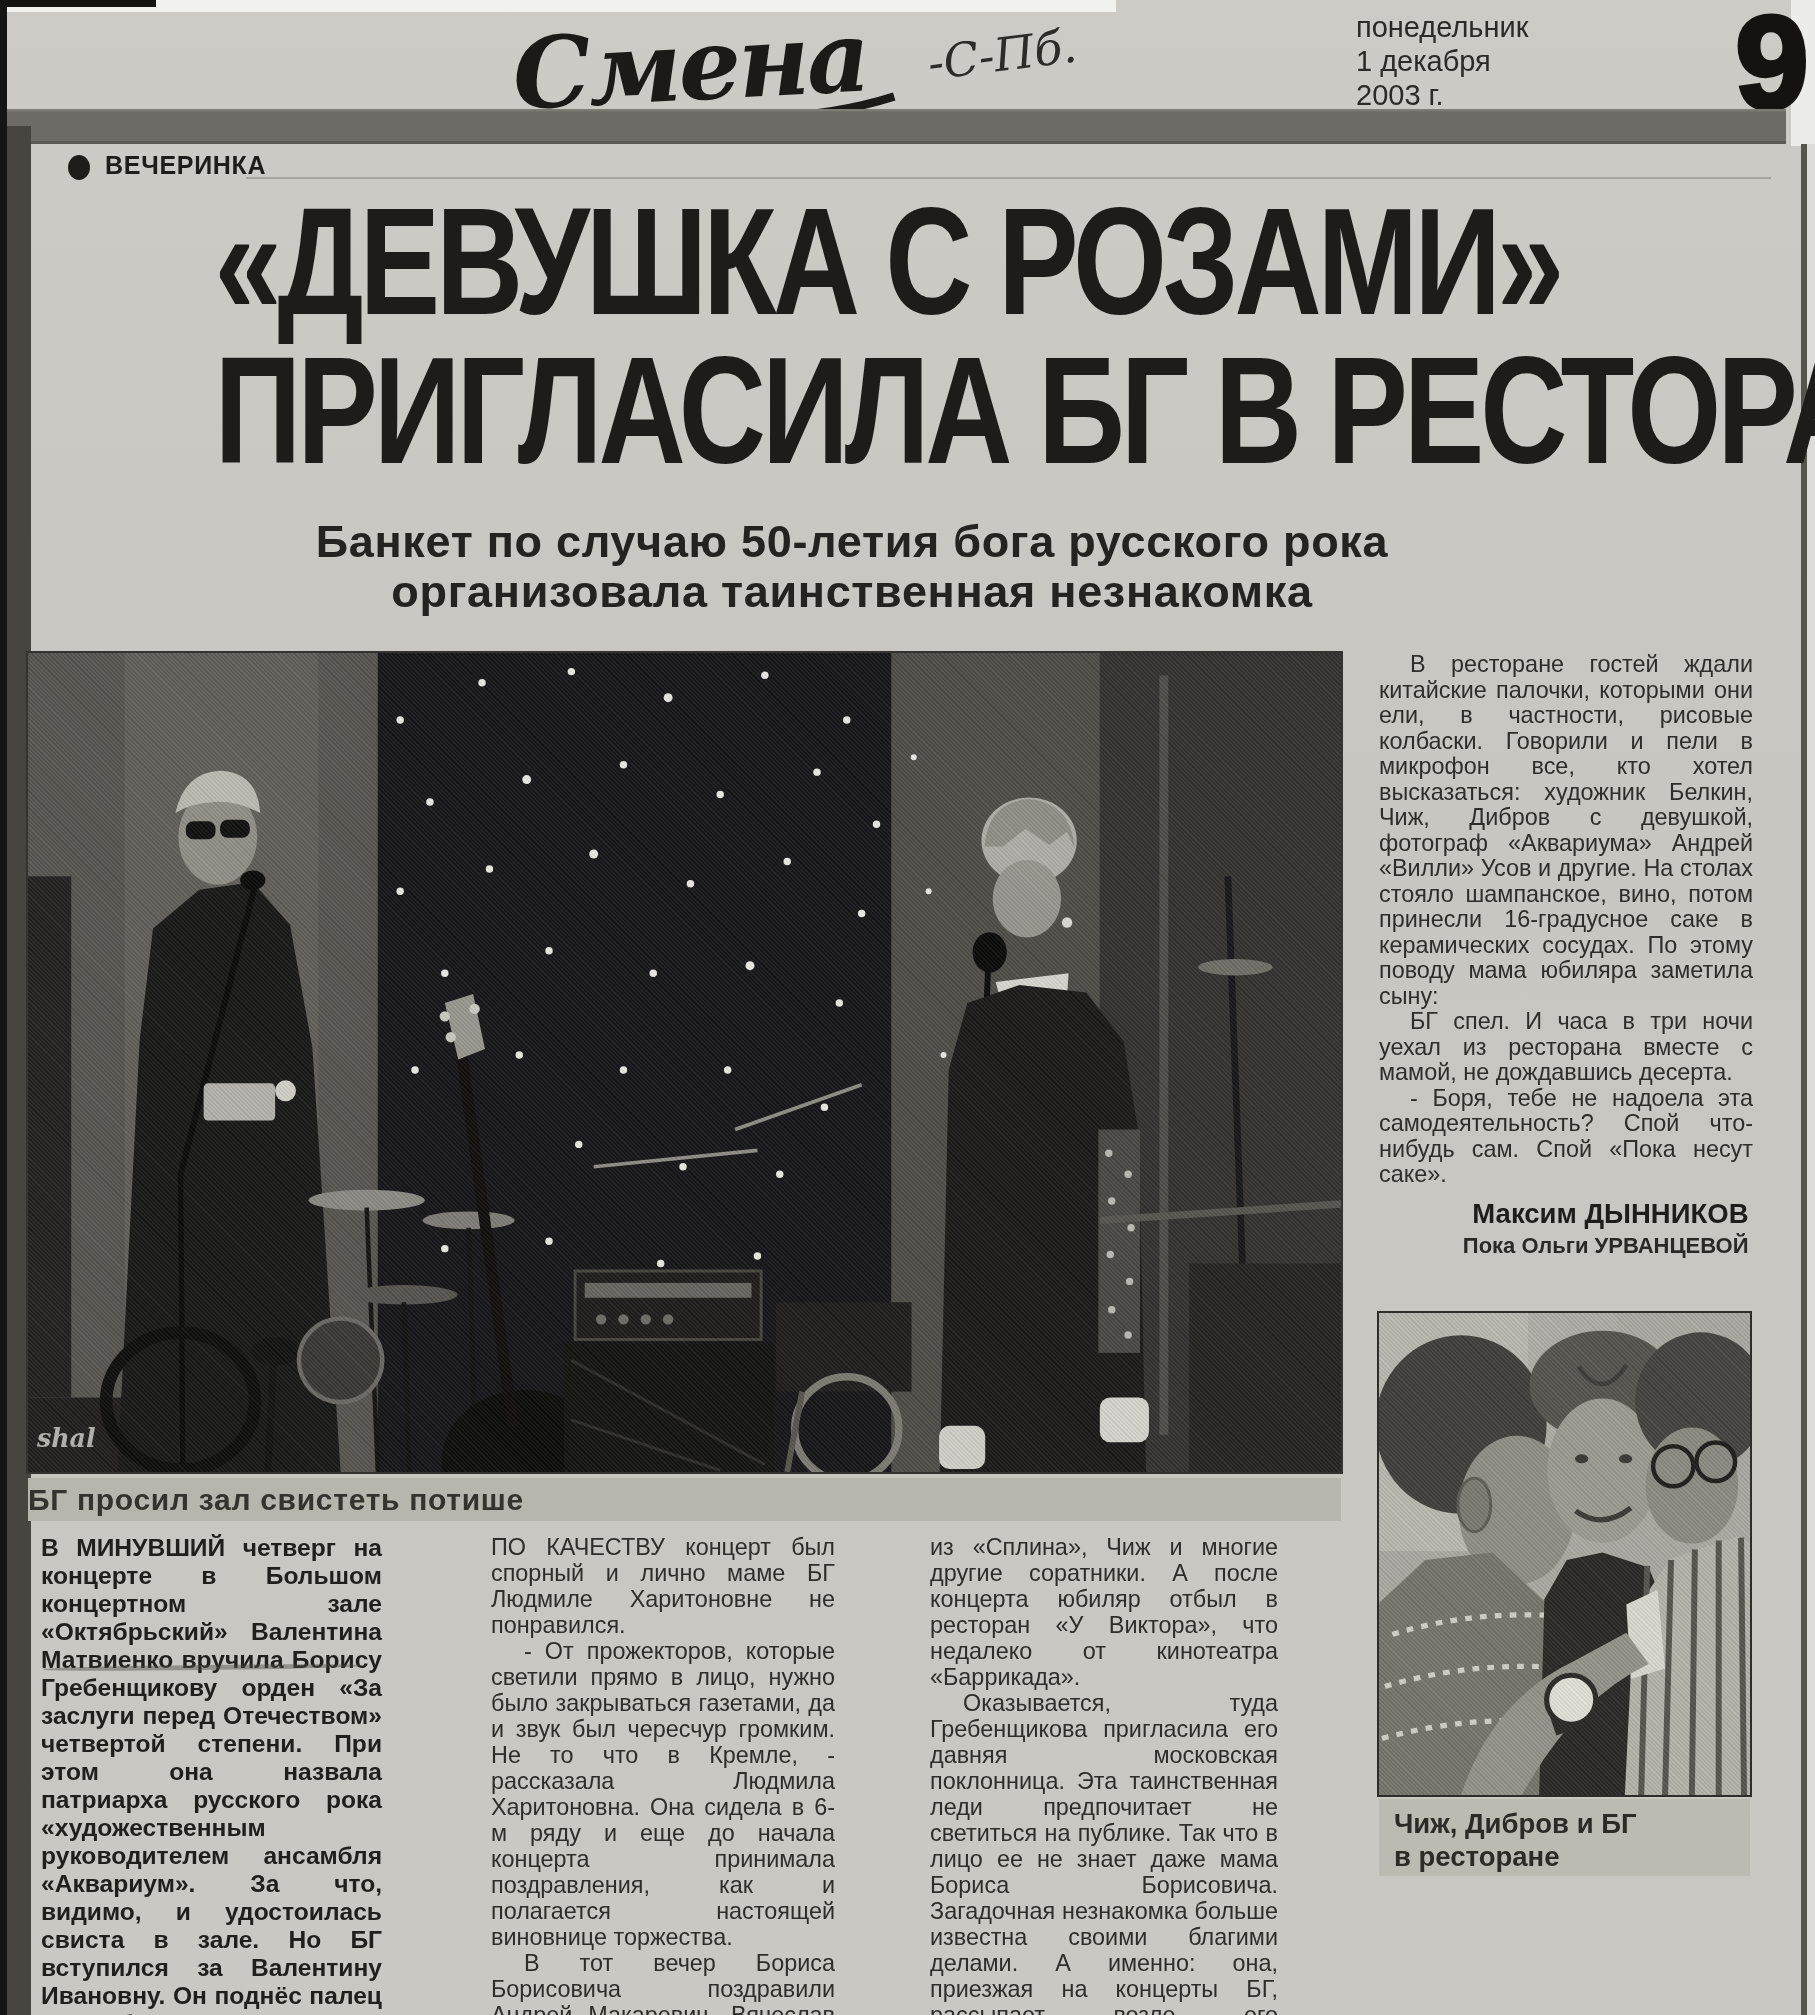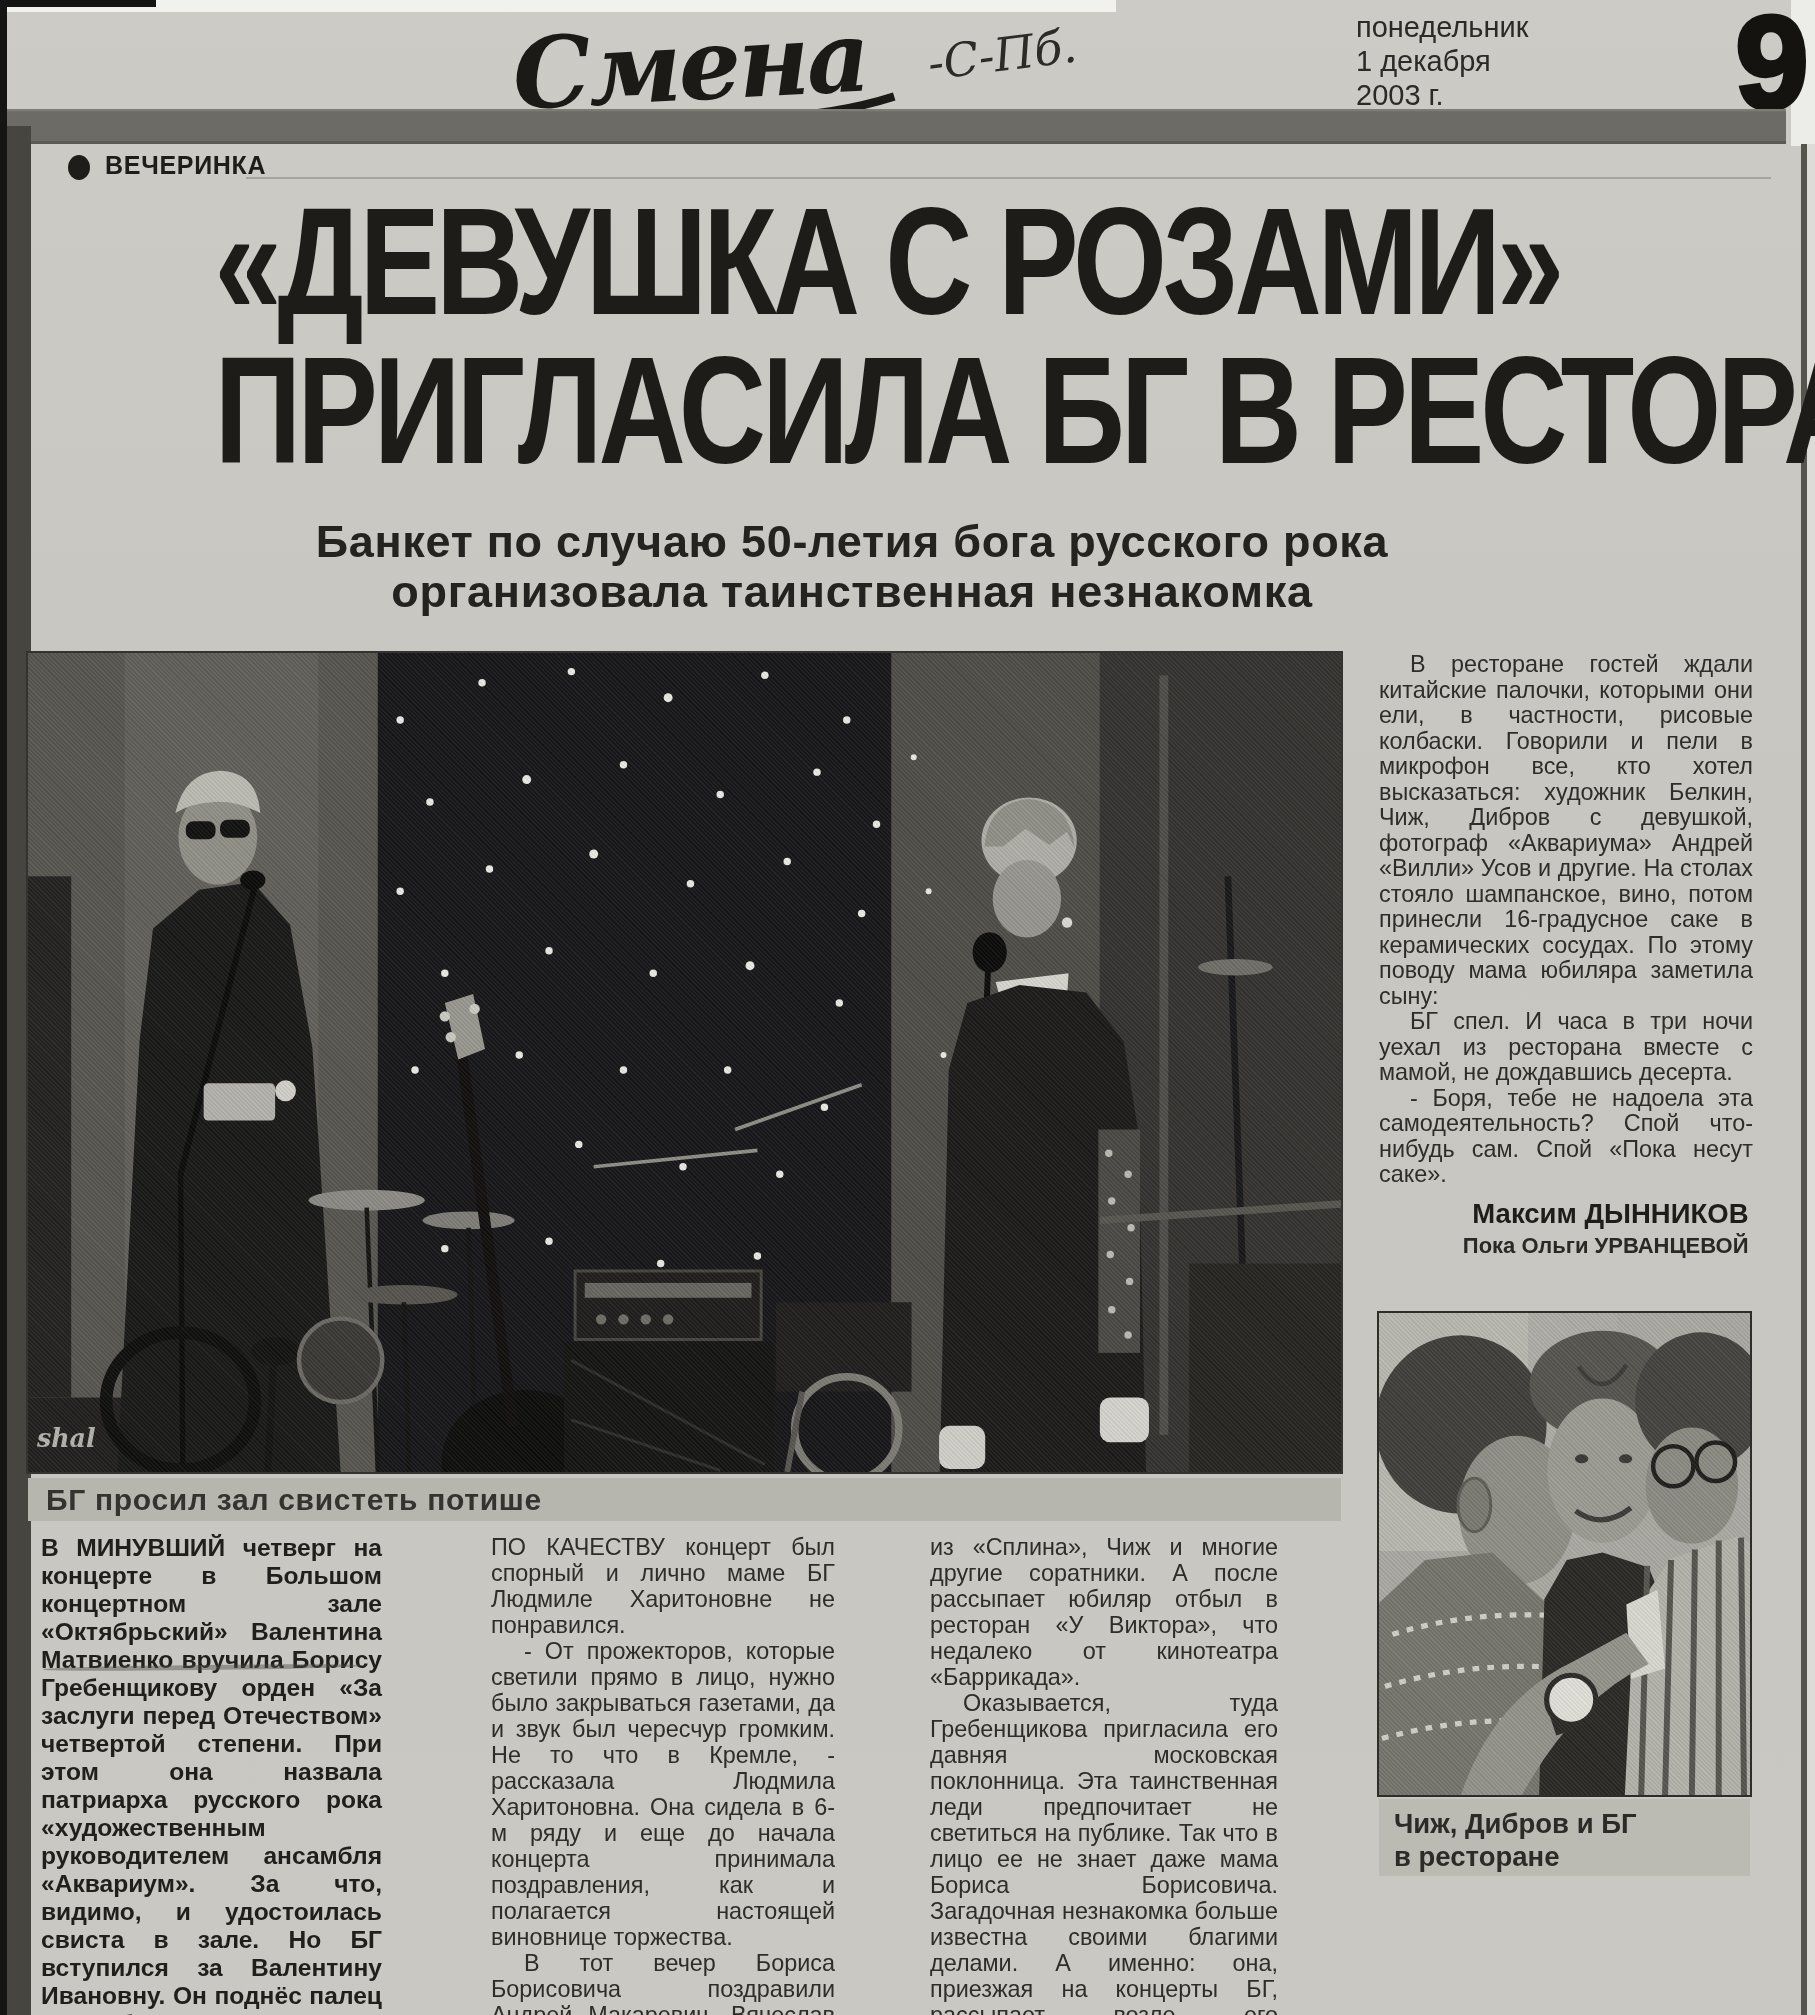--- a/index.html
+++ b/index.html
@@ -43,21 +43,21 @@
             font-size:45px;line-height:50px;font-weight:700;color:#24231f;letter-spacing:0.7px;margin-top:8px;}
 
   
   .main-photo{position:absolute;left:28px;top:653px;width:1313px;height:819px;
               outline:2.2px solid #34332f;background:#222;overflow:hidden;}
   .main-photo svg{display:block;width:100%;height:100%;}
   .halftone::after{content:"";position:absolute;inset:0;pointer-events:none;
       background:repeating-linear-gradient(45deg,rgba(255,255,255,.05) 0 1.5px,rgba(0,0,0,.05) 1.5px 3px);}
 
   .photo-caption-bar{position:absolute;left:28px;top:1478px;width:1313px;height:43px;background:#b6b5ae;
-      font-size:30px;font-weight:700;color:#34332f;line-height:43px;padding-left:18px;box-sizing:border-box;
+      font-size:30px;font-weight:700;color:#34332f;line-height:43px;box-sizing:border-box;
       letter-spacing:0.7px;}
 
   
   .body-cols{position:absolute;left:41px;top:1534px;width:1241px;height:481px;display:flex;overflow:hidden;}
   .col{text-align:justify;color:#2e2d29;}
   .col p{margin:0;font-size:23.4px;line-height:26px;}
   .col .ind{text-indent:33px;}
   .col1{width:341px;position:relative;}
   .col1 p{font-size:24.6px;line-height:28px;font-weight:700;color:#201f1c;}
   .col2{width:344px;margin-left:109px;}
@@ -277,21 +277,21 @@
     <div class="col col1">
       <p>В МИНУВШИЙ четверг на концерте в Большом концертном зале «Октябрьский» Валентина Матвиенко вручила Борису Гребенщикову орден «За заслуги перед Отечеством» четвертой степени. При этом она назвала патриарха русского рока «художественным руководителем ансамбля «Аквариум». За что, видимо, и удостоилась свиста в зале. Но БГ вступился за Валентину Ивановну. Он поднёс палец к губам и попросил зрителей не шуметь.</p>
       <div class="pencil-underline"></div>
     </div>
     <div class="col col2">
       <p>ПО КАЧЕСТВУ концерт был спорный и лично маме БГ Людмиле Харитоновне не понравился.</p>
       <p class="ind">- От прожекторов, которые светили прямо в лицо, нужно было закрываться газетами, да и звук был чересчур громким. Не то что в Кремле, - рассказала Людмила Харитоновна. Она сидела в 6-м ряду и еще до начала концерта принимала поздравления, как и полагается настоящей виновнице торжества.</p>
       <p class="ind">В тот вечер Бориса Борисовича поздравили Андрей Макаревич, Вячеслав Бутусов, Максим Леонидов, Александр Васильев</p>
     </div>
     <div class="col col3">
-      <p>из «Сплина», Чиж и многие другие соратники. А после рассыпает юбиляр отбыл в ресторан «У Виктора», что недалеко от кинотеатра «Баррикада».</p>
+      <p>из «Сплина», Чиж и многие другие соратники. А после концерта юбиляр отбыл в ресторан «У Виктора», что недалеко от кинотеатра «Баррикада».</p>
       <p class="ind">Оказывается, туда Гребенщикова пригласила его давняя московская поклонница. Эта таинственная леди предпочитает не светиться на публике. Так что в лицо ее не знает даже мама Бориса Борисовича. Загадочная незнакомка больше известна своими благими делами. А именно: она, приезжая на концерты БГ, рассыпает возле его микрофона коллекционные розы. И</p>
     </div>
   </div>
 
   <div class="right-zone">
     <p class="ind">В ресторане гостей ждали китайские палочки, которыми они ели, в частности, рисовые колбаски. Говорили и пели в микрофон все, кто хотел высказаться: художник Белкин, Чиж, Дибров с девушкой, фотограф «Аквариума» Андрей «Вилли» Усов и другие. На столах стояло шампанское, вино, потом принесли 16-градусное саке в керамических сосудах. По этому поводу мама юбиляра заметила сыну:</p>
     <p class="ind">БГ спел. И часа в три ночи уехал из ресторана вместе с мамой, не дождавшись десерта.</p>
     <p class="ind">- Боря, тебе не надоела эта самодеятельность? Спой что-нибудь сам. Спой «Пока несут саке».</p>
     <div class="author">Максим ДЫННИКОВ</div>
     <div class="credit">Пока Ольги УРВАНЦЕВОЙ</div>

